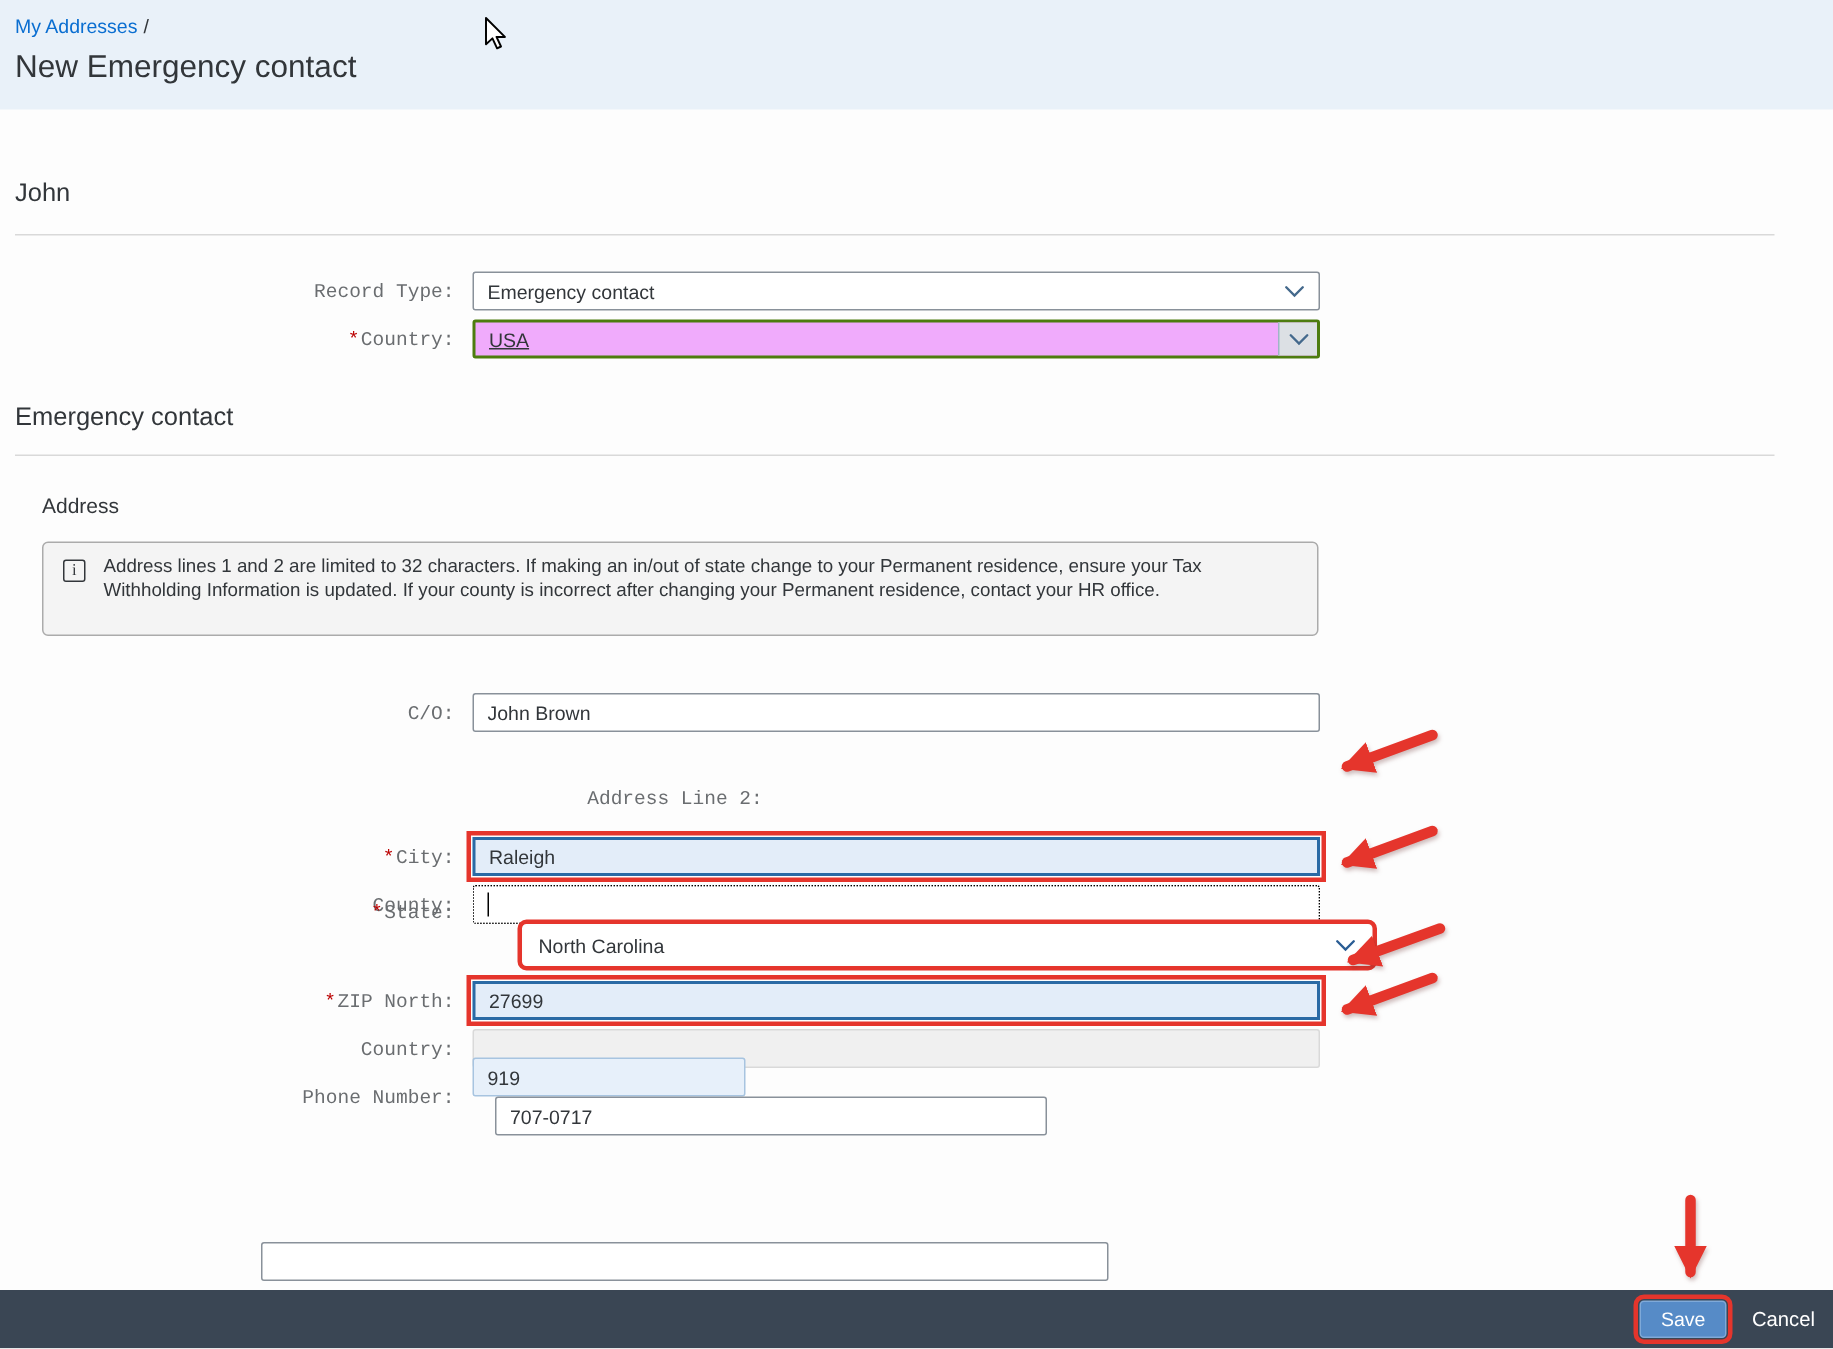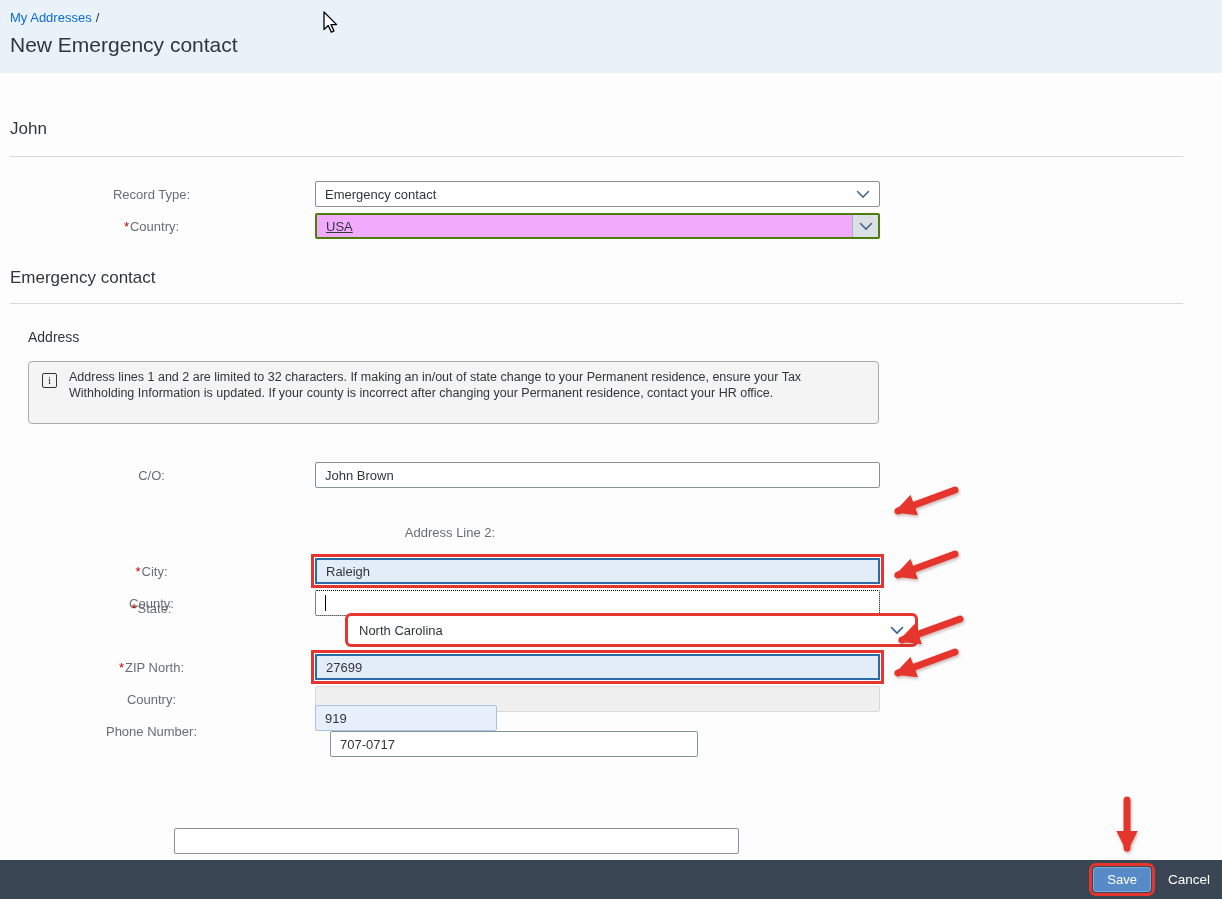--- a/index.html
+++ b/index.html
@@ -23,21 +23,21 @@
   .infobox { position:absolute; left:28px; top:361px; width:851px; height:63px;
              background:#f4f4f4; border:1px solid #ababab; border-radius:4px;
              padding:7px 14px 7px 40px; }
   .info-ic { position:absolute; left:13px; top:11px; width:15px; height:15px;
              border:1px solid #32363a; border-radius:2px; color:#32363a;
              font-size:11px; line-height:13px; text-align:center; font-family:"Liberation Serif", serif; }
   .info-txt { font-size:12.5px; line-height:16px; color:#32363a; }
 
   
   .row { position:absolute; left:0; width:900px; height:28px; display:flex; align-items:center; }
-  .lbl { flex:0 0 303px; text-align:center; font-size:13px; color:#6a6d70; }
+  .lbl { flex:0 0 303px; text-align:right; font-size:13px; color:#6a6d70;font-family:Liberation Mono, monospace; }
   .req { color:#bb0000; margin-right:1px; }
   .fldwrap { margin-left:12px; width:565px; position:relative; }
   .fld { width:565px; height:26px; border:1px solid #89919a; background:#fff;
          font-family:"Liberation Sans", sans-serif; font-size:13px; color:#32363a;
          padding:0 9px; border-radius:2px; outline:none; }
   .redbox { outline:3px solid #e5352c; outline-offset:1px; border-radius:0; }
   .noborder { border:1px solid rgba(255,255,255,0); }
   .bluefld { border:2px solid #2a6aa5; background:#e3edf9; }
   .dotted { border:1px dotted #000; }
   .disabled { background:#f0f0f0; border:1px solid #d9d9d9; }

